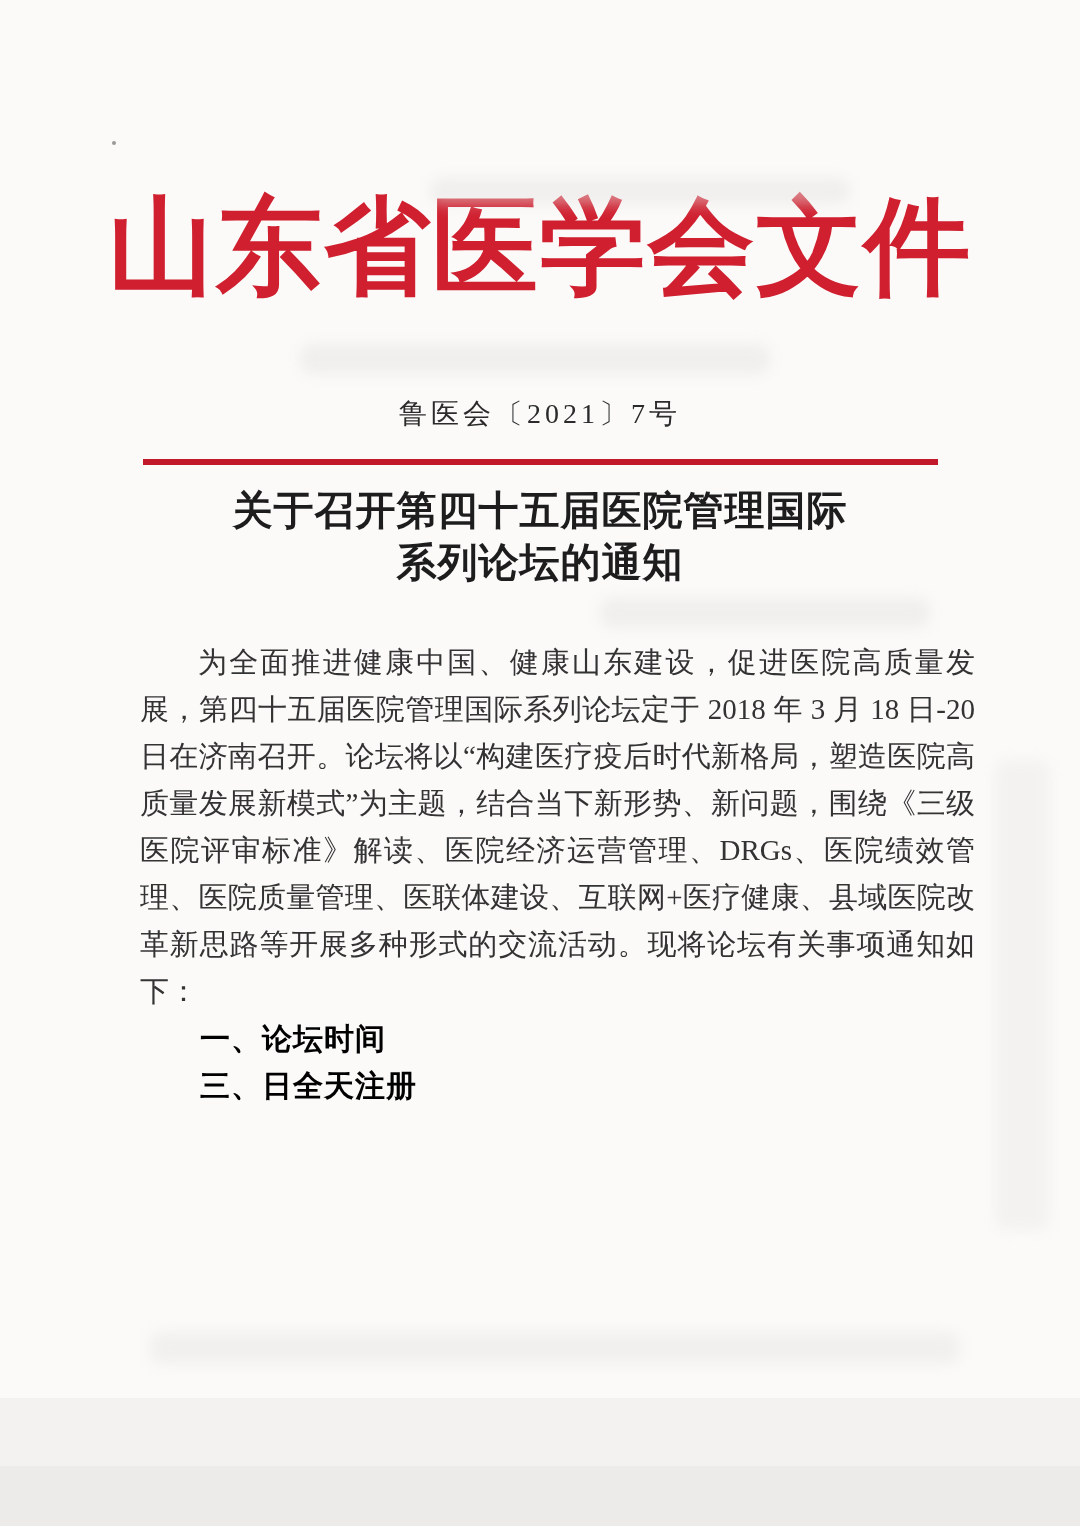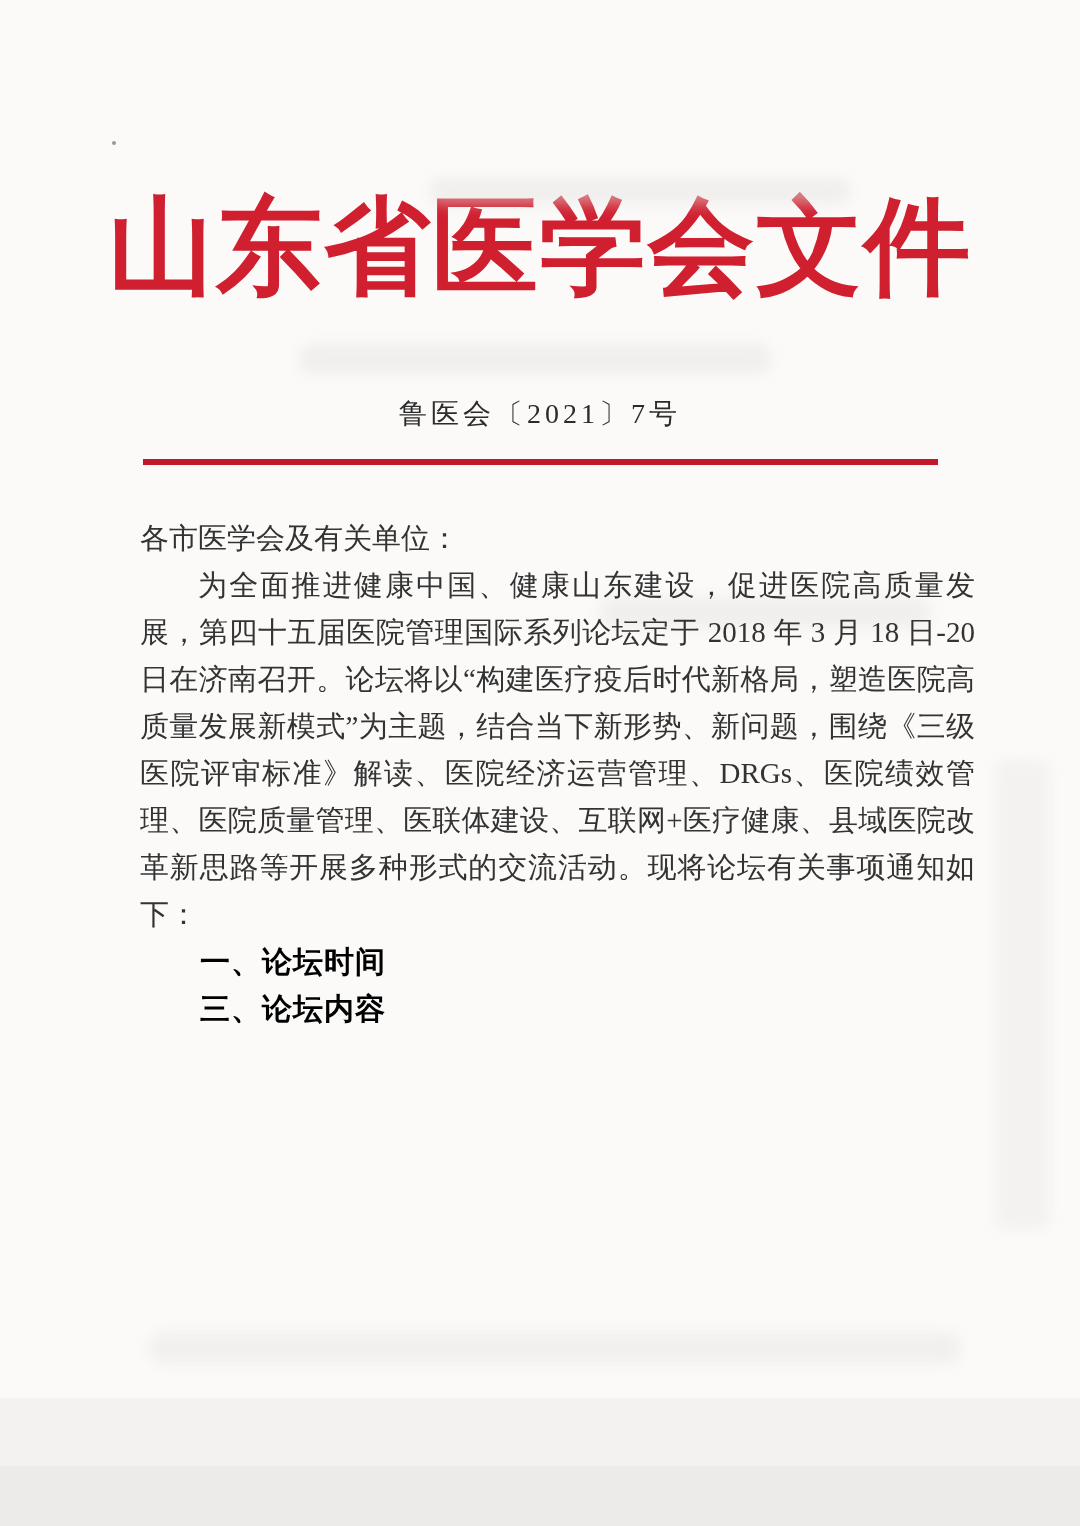--- a/index.html
+++ b/index.html
@@ -94,21 +94,24 @@
   <div class="smudge" style="left:150px;top:1332px;width:810px;height:32px;opacity:.45;"></div>
   <div class="band band-1"></div>
   <div class="band band-2"></div>
 
   <h1 class="org-title">山东省医学会文件</h1>
 
   <div class="doc-number">鲁医会〔2021〕7号</div>
 
   <div class="red-rule"></div>
 
+  <h2 class="doc-title">
+    <span class="line">关于召开第四十五届医院管理国际</span>
+    <span class="line">系列论坛的通知</span>
+  </h2>
 
   <div class="body-block">
-    <p class="salutation">各市医学会及有关单位：</p>
     <p class="para">为全面推进健康中国、健康山东建设，促进医院高质量发展，第四十五届医院管理国际系列论坛定于 2018 年 3 月 18 日-20 日在济南召开。论坛将以“构建医疗疫后时代新格局，塑造医院高质量发展新模式”为主题，结合当下新形势、新问题，围绕《三级医院评审标准》解读、医院经济运营管理、DRGs、医院绩效管理、医院质量管理、医联体建设、互联网+医疗健康、县域医院改革新思路等开展多种形式的交流活动。现将论坛有关事项通知如下：</p>
     <p class="sec-heading">一、论坛时间</p>
-    <p class="sec-heading">三、论坛内容</p>
+    <p class="sec-heading">三、日全天注册</p>
   </div>
 
 </div>
 
 </body></html>

